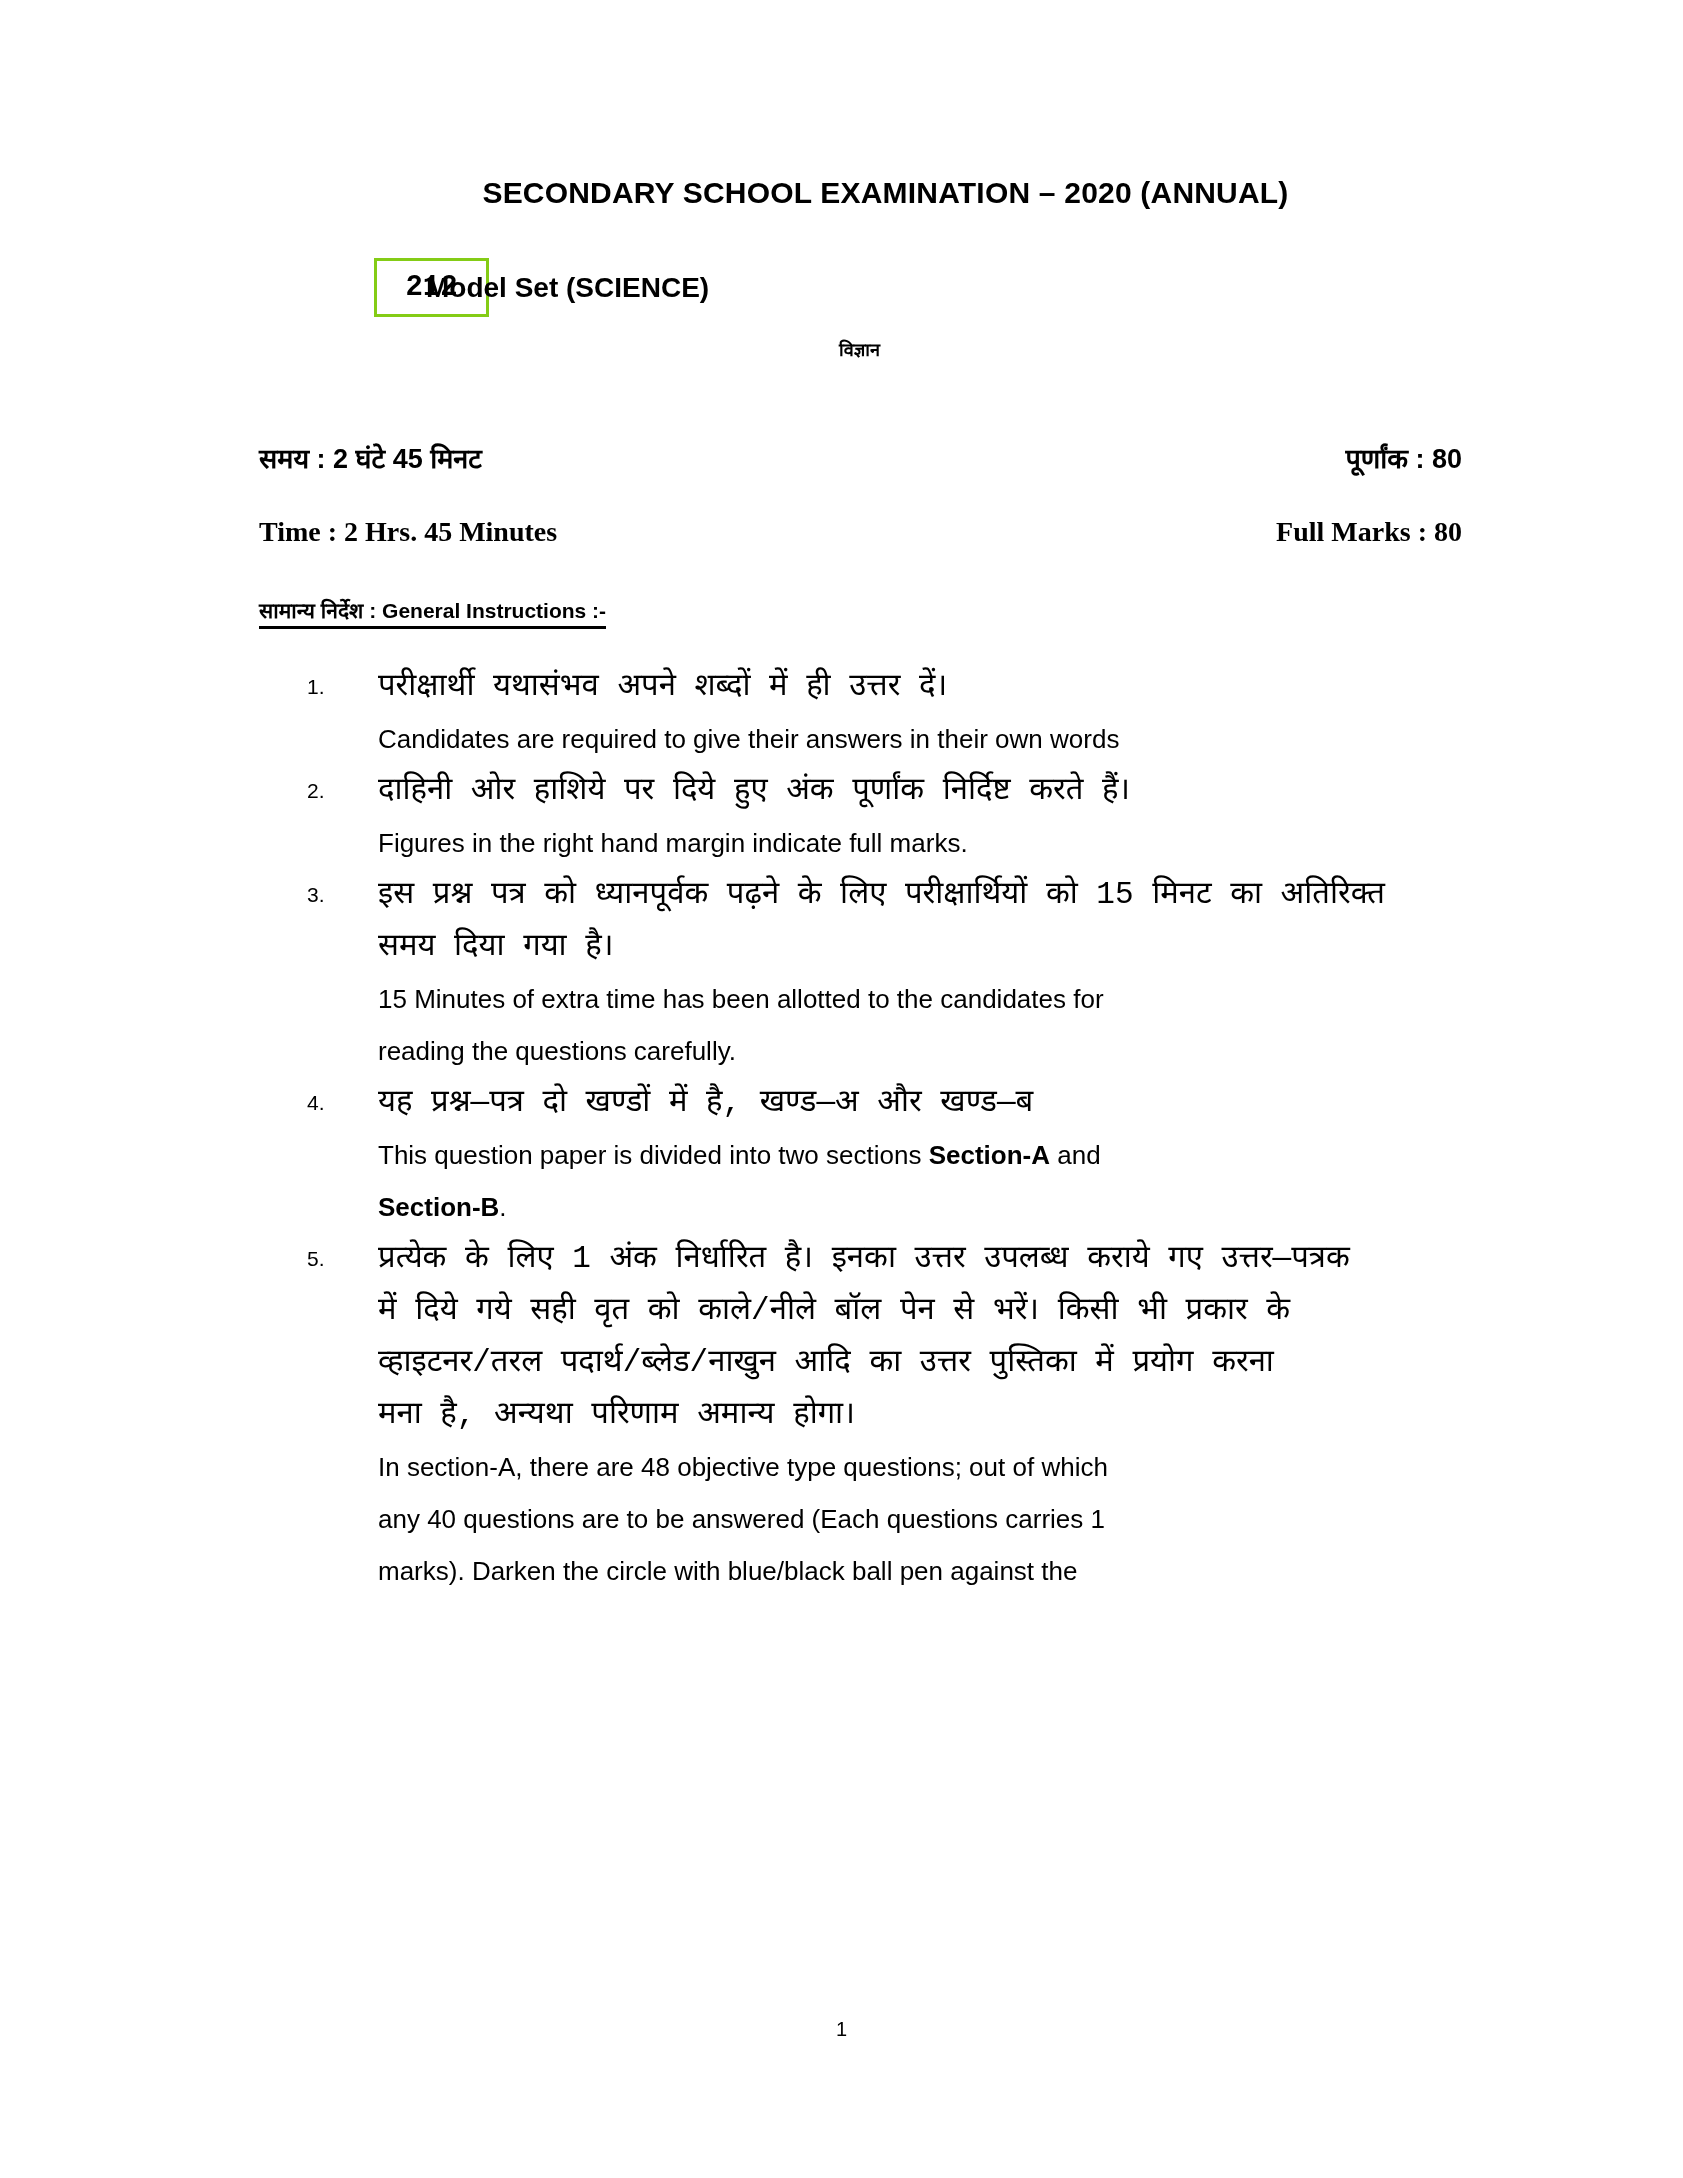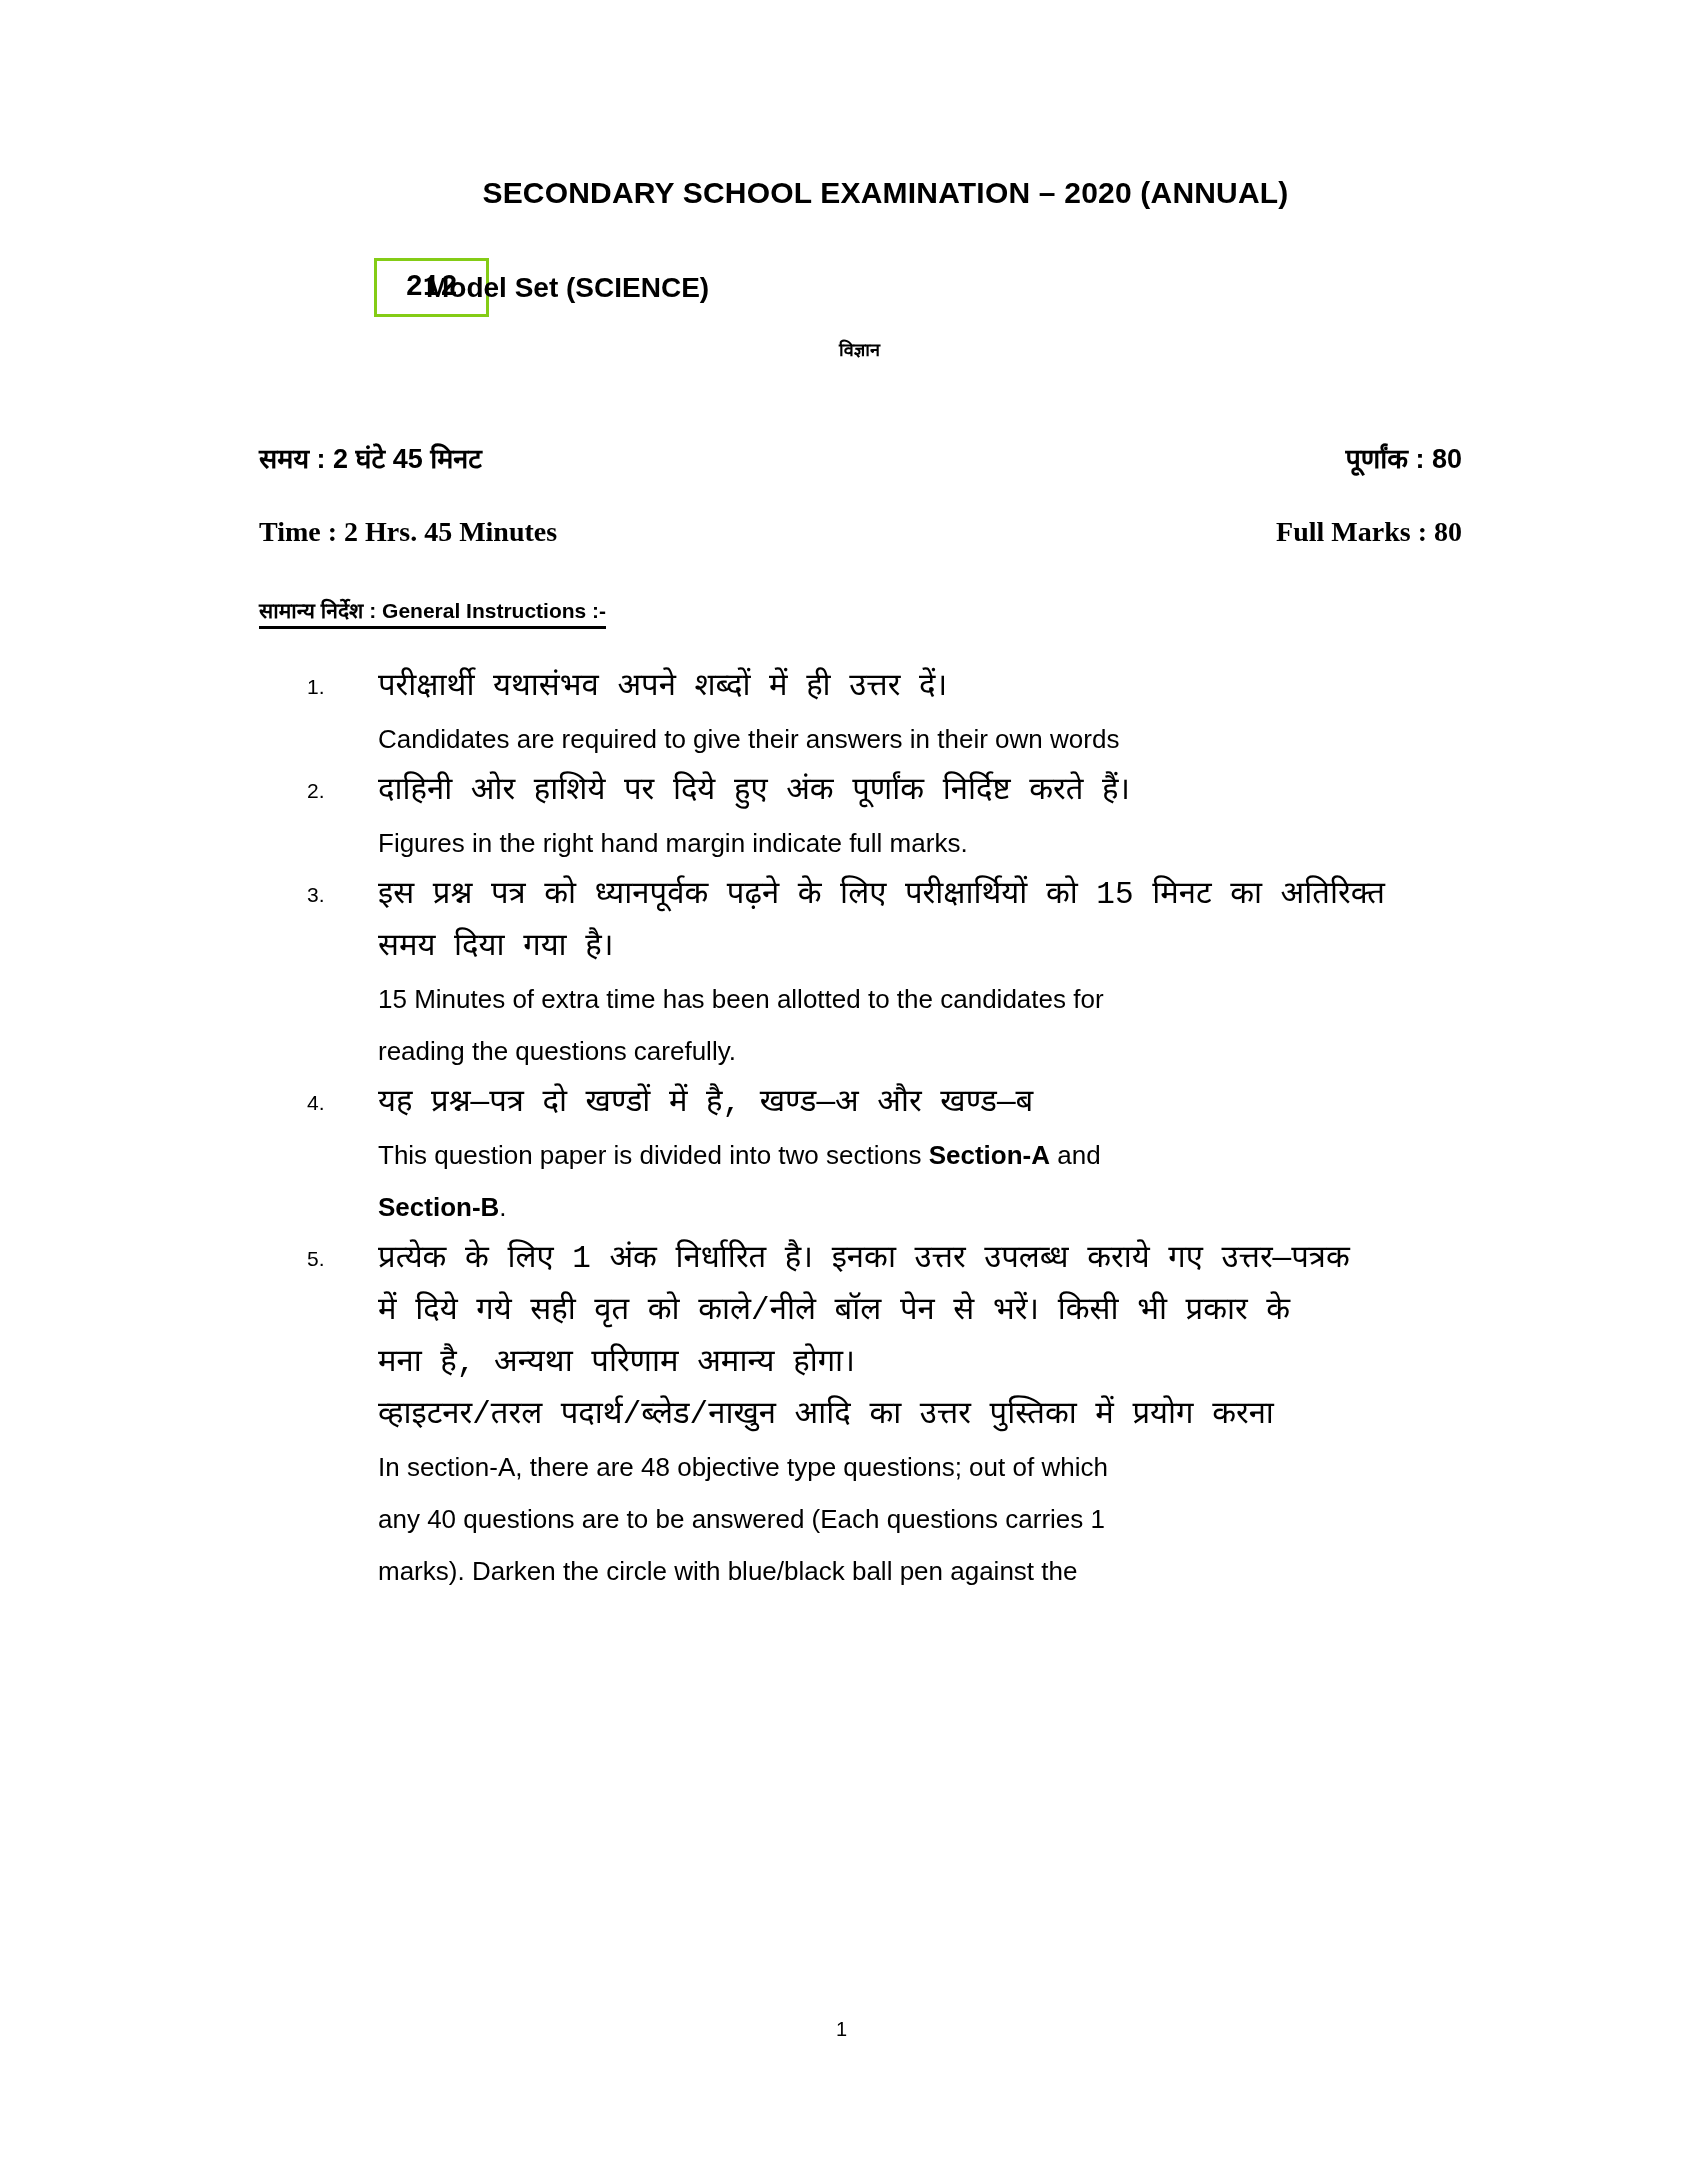--- a/index.html
+++ b/index.html
@@ -235,22 +235,22 @@
           <span class="b">Section-B</span><span>.</span>
         </div>
       </div>
     </div>
 
     <div class="ins-item">
       <div class="ins-num">5.</div>
       <div class="ins-body">
         <div class="line-hi">प्रत्येक के लिए 1 अंक निर्धारित है। इनका उत्तर उपलब्ध कराये गए उत्तर—पत्रक</div>
         <div class="line-hi">में दिये गये सही वृत को काले/नीले बॉल पेन से भरें। किसी भी प्रकार के</div>
+        <div class="line-hi">व्हाइटनर/तरल पदार्थ/ब्लेड/नाखुन आदि का उत्तर पुस्तिका में प्रयोग करना</div>
         <div class="line-hi last">मना है, अन्यथा परिणाम अमान्य होगा।</div>
-        <div class="line-hi">व्हाइटनर/तरल पदार्थ/ब्लेड/नाखुन आदि का उत्तर पुस्तिका में प्रयोग करना</div>
         <div class="line-en">In section-A, there are 48 objective type questions; out of which</div>
         <div class="line-en">any 40 questions are to be answered (Each questions carries 1</div>
         <div class="line-en last">marks).  Darken  the  circle  with  blue/black  ball  pen  against  the</div>
       </div>
     </div>
 
   </div>
 
   <div class="page-num">1</div>
 

